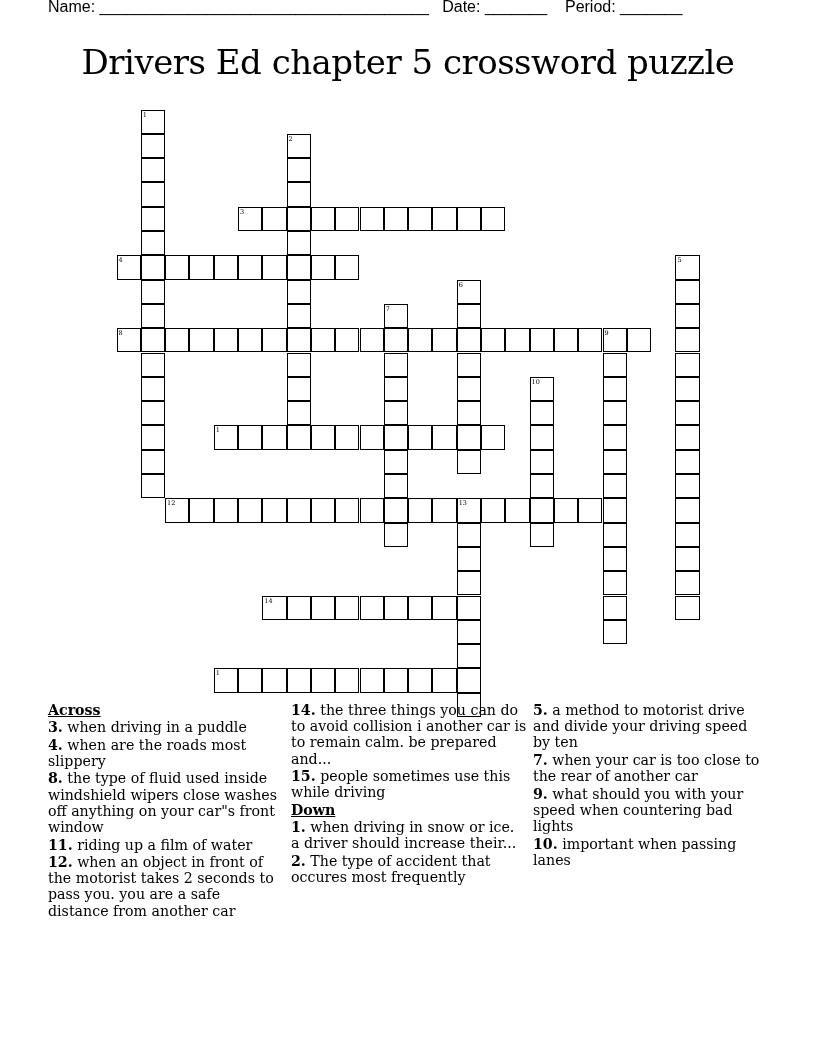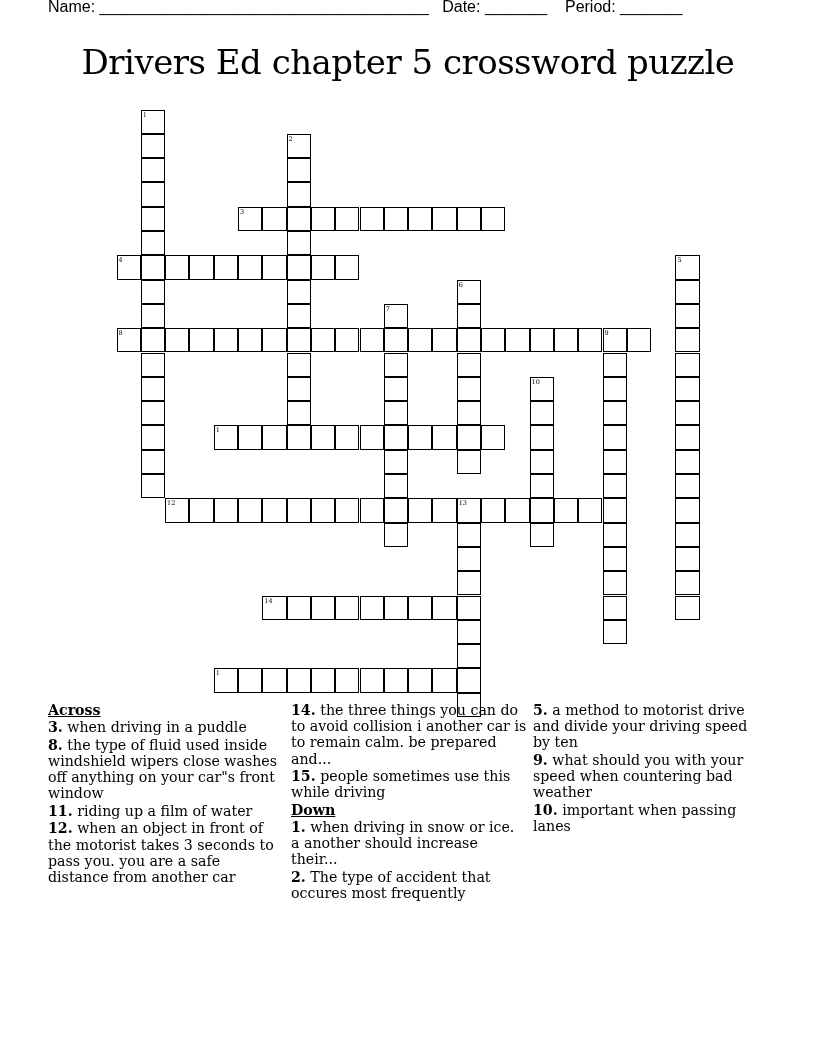--- a/index.html
+++ b/index.html
@@ -218,30 +218,32 @@
     <div class="cell" style="left: 218.7px; top: 558.9px;"></div>
     <div class="cell" style="left: 243px; top: 558.9px;"></div>
     <div class="cell" style="left: 267.3px; top: 558.9px;"></div>
     <div class="cell" style="left: 291.6px; top: 558.9px;"></div>
     <div class="cell" style="left: 315.9px; top: 558.9px;"></div>
   </div>
 
 <div class="col" style="left:48px; width:236px;">
   <div class="hd">Across</div>
   <div class="clue"><b>3.</b> <span>when driving in a puddle</span></div>
+  <div class="clue"><b>4.</b> <span>when are the roads most slippery</span></div>
   <div class="clue"><b>8.</b> <span>the type of fluid used inside windshield wipers close washes off anything on your car"s front window</span></div>
   <div class="clue"><b>11.</b> <span>riding up a film of water</span></div>
-  <div class="clue"><b>12.</b> <span>when an object in front of the motorist takes 3 seconds to pass you. you are a safe distance from another car</span></div>
+  <div class="clue"><b>12.</b> <span>when an object in front of the motorist takes 2 seconds to pass you. you are a safe distance from another car</span></div>
 </div>
 
 <div class="col" style="left:291px; width:236px;">
   <div class="clue"><b>14.</b> <span>the three things you can do to avoid collision i another car is to remain calm. be prepared and...</span></div>
   <div class="clue"><b>15.</b> <span>people sometimes use this while driving</span></div>
   <div class="hd">Down</div>
-  <div class="clue"><b>1.</b> <span>when driving in snow or ice. a another should increase their...</span></div>
+  <div class="clue"><b>1.</b> <span>when driving in snow or ice. a driver should increase their...</span></div>
   <div class="clue"><b>2.</b> <span>The type of accident that occures most frequently</span></div>
 </div>
 
 <div class="col" style="left:533px; width:230px;">
   <div class="clue"><b>5.</b> <span>a method to motorist drive and divide your driving speed by ten</span></div>
-  <div class="clue"><b>9.</b> <span>what should you with your speed when countering bad weather</span></div>
+  <div class="clue"><b>7.</b> <span>when your car is too close to the rear of another car</span></div>
+  <div class="clue"><b>9.</b> <span>what should you with your speed when countering bad lights</span></div>
   <div class="clue"><b>10.</b> <span>important when passing lanes</span></div>
 </div>
 
 </body></html>

